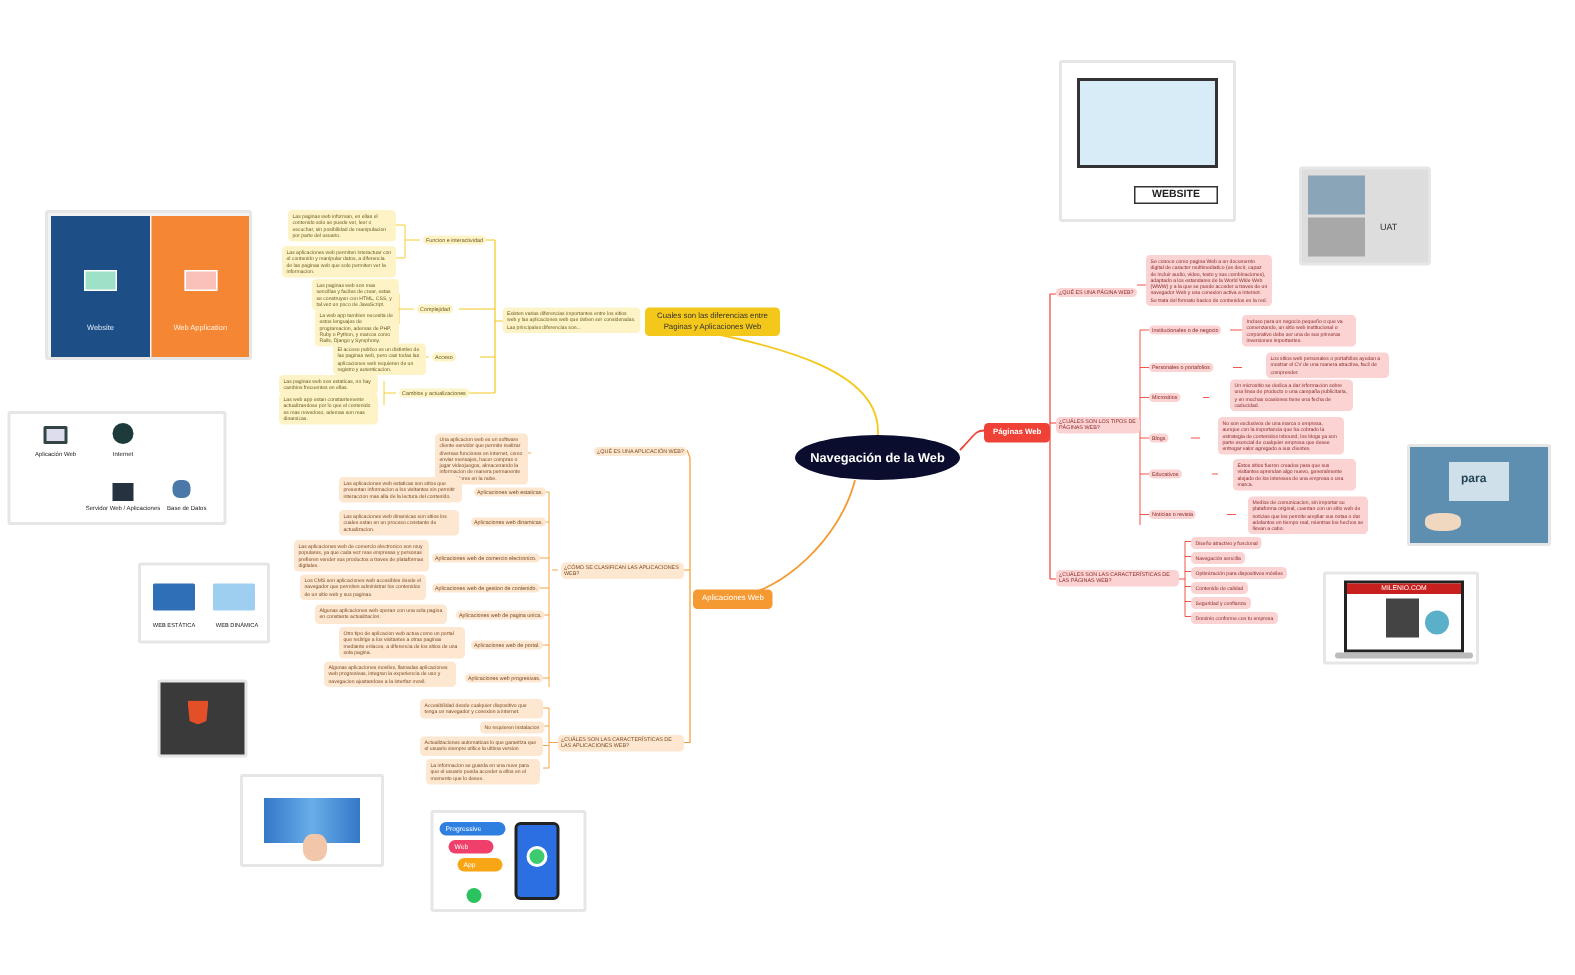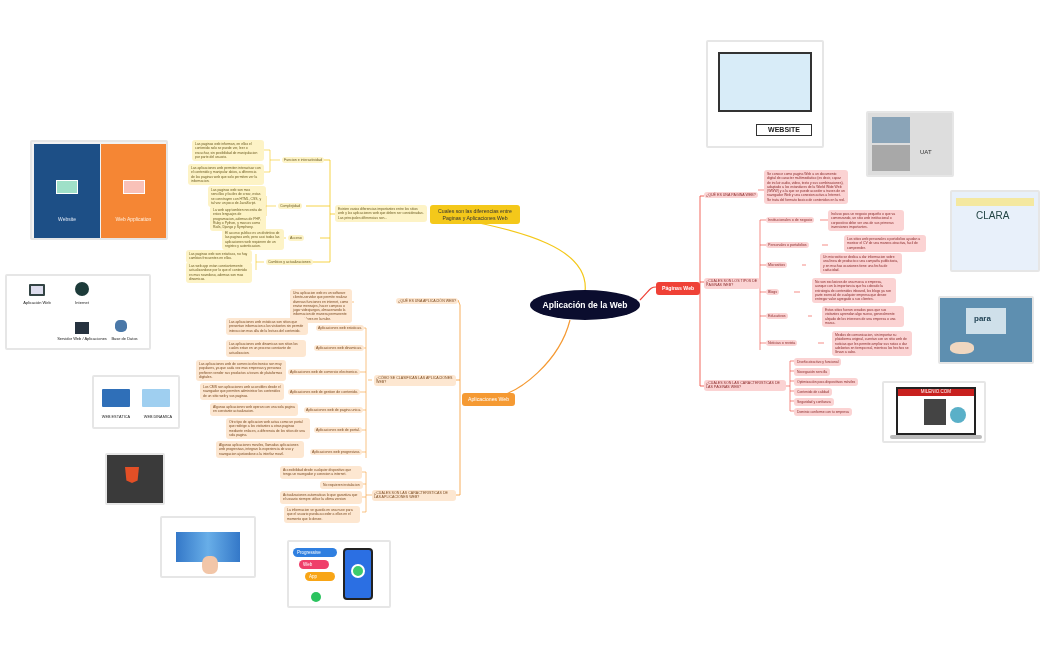--- a/index.html
+++ b/index.html
@@ -44,21 +44,21 @@
   <path d="M372 380 L 368 380 M366 328 L366 458 M366 328 L 350 328 M366 348 L 350 348 M366 372 L 352 372 M366 392 L 352 392 M366 410 L 350 410 M366 430 L 350 430 M366 452 L 350 452" stroke="#f59a33" stroke-width="0.6" fill="none"></path>
   <path d="M372 495 L 366 495 M366 472 L366 512 M366 472 L 360 472 M366 484 L 360 484 M366 497 L 362 497 M366 512 L 362 512 M354 302 L 345 302" stroke="#f59a33" stroke-width="0.6" fill="none"></path>
 
   <path d="M656 287 L 700 287 M700 196 L700 386 M700 196 L 704 196 M700 282 L 704 282 M700 386 L 704 386" stroke="#ef4136" stroke-width="0.8" fill="none"></path>
   <path d="M758 190 L 764 190 M760 220 L760 350 M760 220 L766 220 M760 245 L 766 245 M760 265 L 766 265 M760 292 L 766 292 M760 316 L 766 316 M760 343 L 766 343 M758 282 L760 282" stroke="#ef4136" stroke-width="0.6" fill="none"></path>
   <path d="M786 386 L 790 386 M790 361 L790 411 M790 361 L 794 361 M790 371 L 794 371 M790 381 L 794 381 M790 391 L 794 391 M790 401 L 794 401 M790 411 L 794 411" stroke="#ef4136" stroke-width="0.6" fill="none"></path>
   <path d="M820 220 L 828 220 M822 245 L 828 245 M802 265 L 806 265 M794 292 L 800 292 M808 316 L 812 316 M818 343 L 824 343" stroke="#ef4136" stroke-width="0.6" fill="none"></path>
 </svg>
 
 <div class="node root">
-      <span>Aplicación de la Web</span>
+      <span>Navegación de la Web</span>
     </div>
 
 <div class="node main-y" style="left:430px;top:205px;width:90px;"><span>Cuales son las diferencias entre Paginas y Aplicaciones Web</span></div>
 <div class="node y-sub" style="left:335px;top:205px;width:92px;">Existen varias diferencias importantes entre los sitios web y las aplicaciones web que deben ser consideradas. Las principales diferencias son...</div>
 
 <div class="node y-lbl" style="left:282px;top:157px;">Funcion e interactividad</div>
 <div class="node y-sub" style="left:192px;top:140px;width:72px;">Las paginas web informan, en ellas el contenido solo se puede ver, leer o escuchar, sin posibilidad de manipulacion por parte del usuario.</div>
 <div class="node y-sub" style="left:188px;top:164px;width:76px;">Las aplicaciones web permiten interactuar con el contenido y manipular datos, a diferencia de las paginas web que solo permiten ver la informacion.</div>
 
 <div class="node y-lbl" style="left:278px;top:203px;">Complejidad</div>
@@ -178,24 +178,20 @@
   <div style="position:absolute;left:10px;top:10px;width:94px;height:60px;background:#d8ecf8;border:2px solid #333;"></div>
   <div style="position:absolute;left:48px;top:82px;width:56px;height:12px;background:#fff;border:1px solid #333;font-size:7px;font-weight:bold;text-align:center;line-height:10px;color:#222;">WEBSITE</div>
 </div>
 
 <div class="img" style="left:866px;top:111px;width:88px;height:66px;background:#ddd;">
   <div style="position:absolute;left:4px;top:4px;width:38px;height:26px;background:#8aa4b8;"></div>
   <div style="position:absolute;left:4px;top:32px;width:38px;height:26px;background:#a8a8a8;"></div>
   <div style="position:absolute;left:52px;top:36px;font-size:6px;color:#333;">UAT</div>
 </div>
 
-<div class="img" style="left:950px;top:190px;width:90px;height:82px;background:#e8f0fa;">
-  <div style="position:absolute;left:4px;top:6px;width:78px;height:8px;background:#f4e8a0;"></div>
-  <div style="position:absolute;left:24px;top:18px;font-size:10px;color:#244;">CLARA</div>
-</div>
 
 <div class="img" style="left:938px;top:296px;width:96px;height:68px;background:#5e8fb0;">
   <div style="position:absolute;left:26px;top:10px;width:40px;height:26px;background:#cfe0ea;"></div>
   <div style="position:absolute;left:34px;top:16px;font-size:8px;font-weight:bold;color:#245;">para</div>
   <div style="position:absolute;left:10px;top:44px;width:24px;height:12px;background:#f0d7c0;border-radius:40%;"></div>
 </div>
 
 <div class="img" style="left:882px;top:381px;width:104px;height:62px;background:#fff;">
   <div style="position:absolute;left:12px;top:4px;width:80px;height:48px;background:#fff;border:2px solid #222;">
     <div style="background:#c8201e;height:7px;color:#fff;font-size:4.5px;text-align:center;">MILENIO.COM</div>

